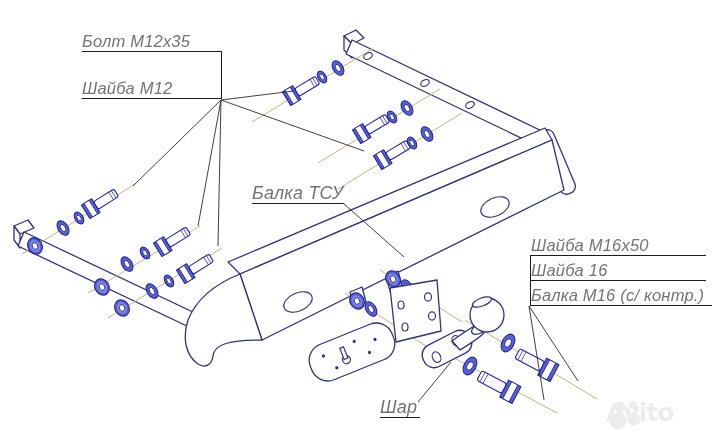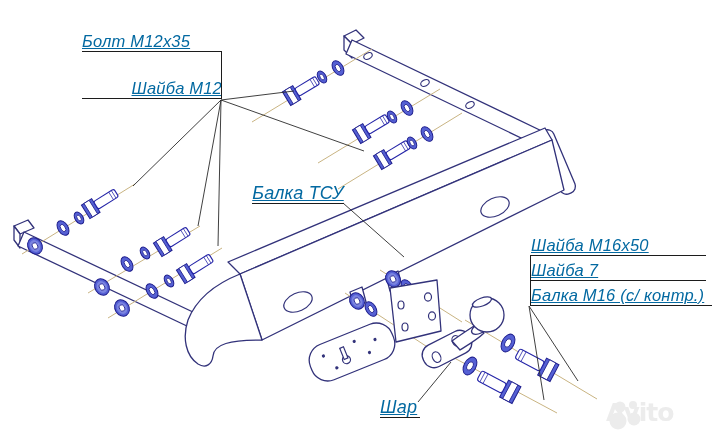--- a/index.html
+++ b/index.html
@@ -1,21 +1,21 @@
 <!DOCTYPE html>
 <html><head>
 <meta charset="utf-8">
 <style>
   html,body{margin:0;padding:0;background:#fff;}
   .stage{position:relative;width:720px;height:439px;background:#fff;overflow:hidden;
          font-family:"Liberation Sans",sans-serif;}
   .stage svg{position:absolute;left:0;top:0;}
-  .callout{position:absolute;font-style:italic;font-size:16.5px;color:#0369a1;
+  .callout{position:absolute;font-style:italic;font-size:16.5px;color:#737373;
            border-bottom:1.4px solid #1c1c1c;white-space:nowrap;line-height:19px;
-           letter-spacing:.2px;text-decoration:underline;}
+           letter-spacing:.2px;}
   .callout.big{font-size:18px;}
   .vline{position:absolute;width:1.4px;background:#1c1c1c;}
   .wm{position:absolute;display:flex;align-items:center;gap:2px;
       color:#ececec;font-weight:bold;font-family:"DejaVu Sans",sans-serif;
       font-size:25px;letter-spacing:-1px;user-select:none;}
   
   .p   {fill:#fff;stroke:#32327a;stroke-width:1.3;stroke-linejoin:round;stroke-linecap:round;}
   .hwl {fill:#fff;stroke:#2525a8;stroke-width:1.1;stroke-linejoin:round;}
   .hwf {fill:#5560d4;stroke:#1f1f8e;stroke-width:1;}
   .cl  {stroke:#c9b482;stroke-width:1;fill:none;}
@@ -179,27 +179,27 @@
     <path class="ld" d="M221,100 L198,226"></path>
     <path class="ld" d="M221,100 L218,246"></path>
     <path class="ld" d="M343,203 L404,257"></path>
     <path class="ld" d="M418,402 L451,362"></path>
     <path class="ld" d="M529,306 L544,400"></path>
     <path class="ld" d="M529,306 L578,381"></path>
   </g>
 </svg>
 
 <div class="callout" style="left:82px;top:32px;width:140px;">Болт М12х35</div>
-<div class="callout" style="left:82px;top:79px;width:140px;text-align:right;">Шайба М12</div>
+<div class="callout" style="left:82px;top:79px;width:140px;">Шайба М12</div>
 <div class="vline" style="left:221px;top:51px;height:48px;"></div>
 
-<div class="callout big" style="left:252px;top:184px;width:92px;text-align:center;">Балка ТСУ</div>
+<div class="callout big" style="left:252px;top:184px;width:92px;">Балка ТСУ</div>
 
 <div class="callout" style="left:531px;top:236px;width:175px;">Шайба М16х50</div>
-<div class="callout" style="left:531px;top:261px;width:175px;">Шайба 7</div>
+<div class="callout" style="left:531px;top:261px;width:175px;">Шайба 16</div>
 <div class="callout" style="left:531px;top:286px;width:181px;">Балка М16 (с/ контр.)</div>
 <div class="vline" style="left:529.5px;top:255px;height:51px;"></div>
 
 <div class="callout big" style="left:380px;top:398px;width:40px;">Шар</div>
 
 <div class="wm" style="left:606px;top:398px;">
   <svg width="42" height="34" viewBox="0 0 42 34">
     <circle cx="14" cy="9" r="5.5" fill="#ececec"></circle>
     <circle cx="27" cy="7" r="4" fill="#ececec"></circle>
     <circle cx="12" cy="23" r="8.5" fill="#ececec"></circle>

